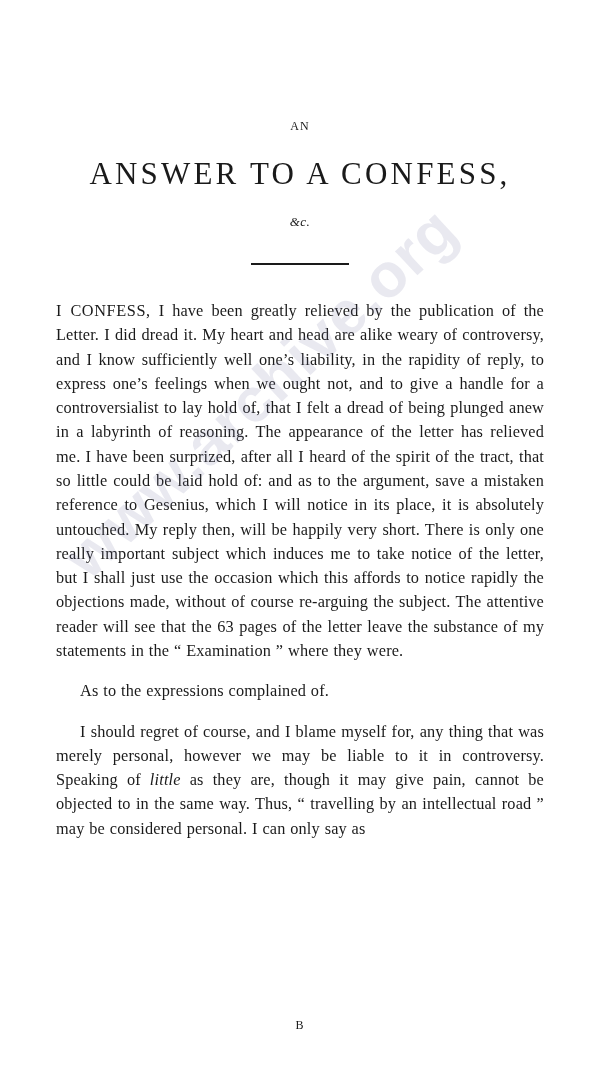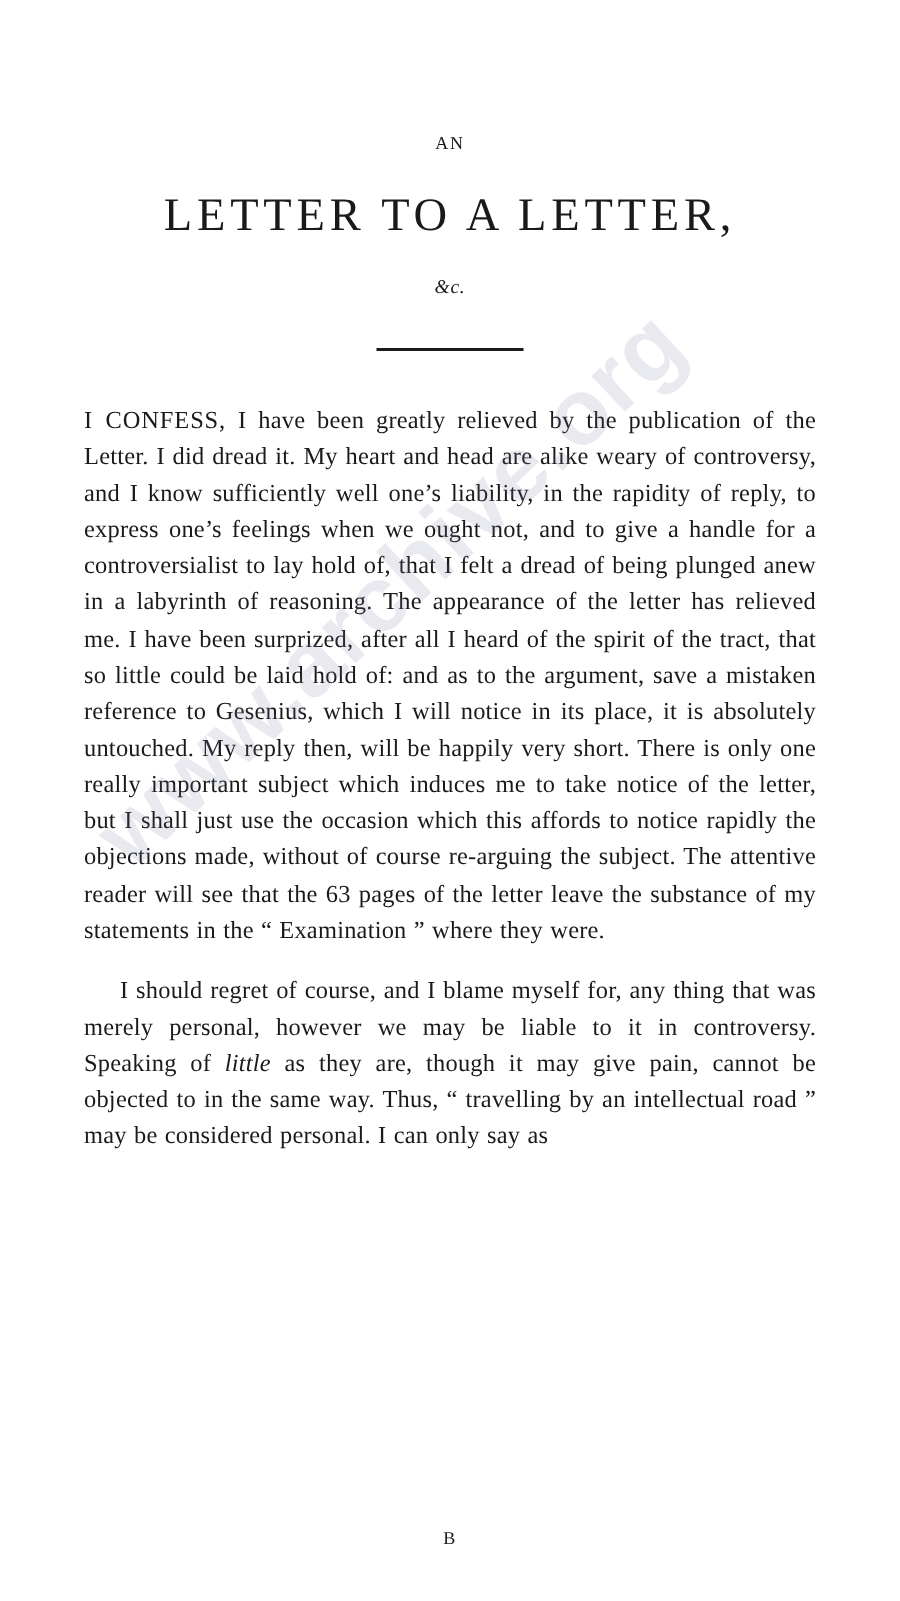--- a/index.html
+++ b/index.html
@@ -50,21 +50,21 @@
     left: 40px;
     top: 0;
     width: 520px;
     height: 1067px;
     z-index: 2;
   }
   .kicker {
     text-align: center;
     font-size: 12px;
     letter-spacing: 1.2px;
-    margin-top: 88px;
+    margin-top: 119px;
     font-variant: small-caps;
   }
   .main-title {
     text-align: center;
     font-size: 31px;
     letter-spacing: 3.2px;
     margin-top: 22px;
     font-weight: normal;
     white-space: nowrap;
   }
@@ -118,30 +118,31 @@
 <div class="page">
 
   <div class="watermark">
     <div class="watermark-text">www.archive.org</div>
   </div>
 
   <div class="content">
 
     <div class="kicker">AN</div>
 
-    <h1 class="main-title">LETTER TO A LETTER,</h1>
+    <h1 class="main-title">ANSWER TO A CONFESS,</h1>
 
     <div class="subtitle">&amp;c.</div>
 
     <div class="rule"></div>
 
     <div class="body-text">
 
       <p><span class="smallcaps">I CONFESS,</span><span> I have been greatly relieved by the publication of the Letter. I did dread it. My heart and head are alike weary of controversy, and I know sufficiently well one’s liability, in the rapidity of reply, to express one’s feelings when we ought not, and to give a handle for a controversialist to lay hold of, that I felt a dread of being plunged anew in a labyrinth of reasoning. The appearance of the letter has relieved me. I have been surprized, after all I heard of the spirit of the tract, that so little could be laid hold of: and as to the argument, save a mistaken reference to Gesenius, which I will notice in its place, it is absolutely untouched. My reply then, will be happily very short. There is only one really important subject which induces me to take notice of the letter, but I shall just use the occasion which this affords to notice rapidly the objections made, without of course re-arguing the subject. The attentive reader will see that the 63 pages of the letter leave the substance of my statements in the “ Examination ” where they were.</span></p>
 
+      <p class="indent">As to the expressions complained of.</p>
 
       <p class="indent"><span>I should regret of course, and I blame myself for, any thing that was merely personal, however we may be liable to it in controversy. Speaking of </span><span class="it">little</span><span> as they are, though it may give pain, cannot be objected to in the same way. Thus, “ travelling by an intellectual road ” may be considered personal. I can only say as</span></p>
 
     </div>
 
     <div class="folio">B</div>
 
   </div>
 </div>
 

